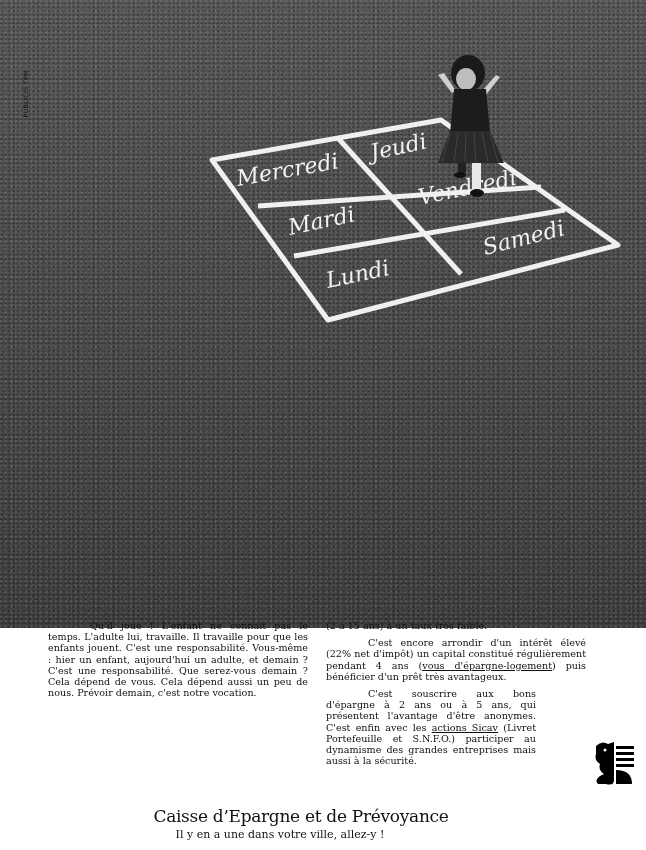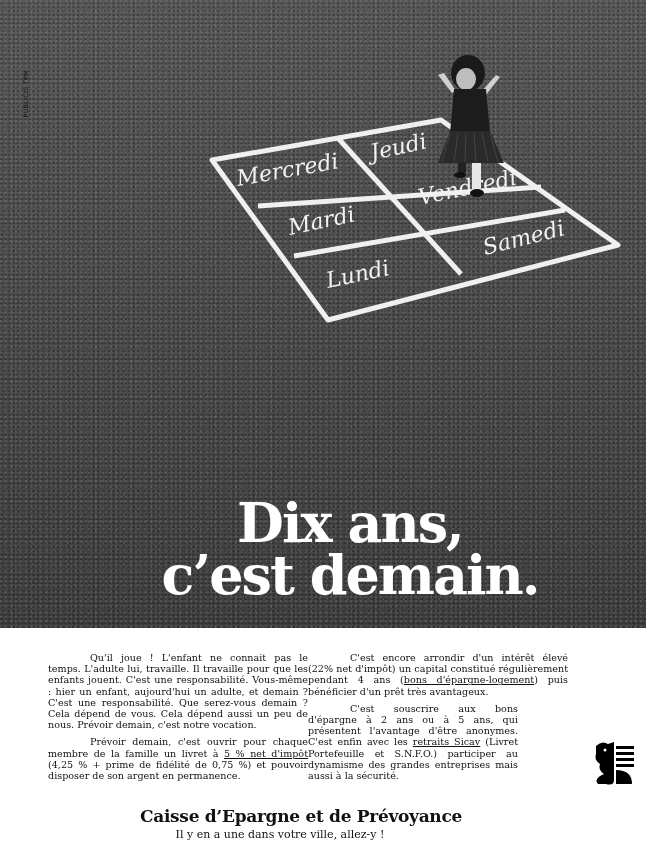--- a/index.html
+++ b/index.html
@@ -30,35 +30,35 @@
 
   .headline {
     position:absolute; left:160px; top:497px; width:380px; text-align:center;
     color:#fff; font-family:"DejaVu Serif", serif; font-weight:bold;
     line-height:52px; letter-spacing:-2px;
   }
   .headline .l1 { font-size:54px; display:block; }
   .headline .l2 { font-size:54px; display:block; }
 
   .body-cols {
-    position:absolute; left:48px; top:652px; width:560px;
-    display:flex; 
+    position:absolute; left:48px; top:620px; width:560px;
+    display:flex; gap:18px;
     font-family:"DejaVu Serif", serif; font-size:9.6px; line-height:11.2px; color:#111;
     text-align:justify;
   }
   .col { width:260px; }
   .col p { text-indent:42px; margin-bottom:6px; }
   .col p.noindent { text-indent:0; }
   .u { text-decoration:underline; }
 
   .logo { position:absolute; left:592px; top:740px; width:46px; height:46px; }
 
   .brand {
     position:absolute; left:0; top:806px; width:602px; text-align:center;
-    font-family:"DejaVu Serif", serif; font-weight:bold; font-size:17px; letter-spacing:-0.3px;
+    font-family:"DejaVu Serif", serif; font-weight:normal; font-size:17px; letter-spacing:-0.3px;
   }
   .tagline {
     position:absolute; left:0; top:828px; width:560px; text-align:center;
     font-family:"DejaVu Serif", serif; font-size:11px;
   }
 </style>
 </head>
 <body>
 
 <div class="photo">
@@ -93,34 +93,30 @@
         <line x1="44" y1="88" x2="46" y2="117"></line>
       <line x1="52" y1="88" x2="58" y2="117"></line>
         <line x1="60" y1="88" x2="68" y2="117"></line>
     </g>
     <rect x="28" y="118" width="8" height="10" fill="#222"></rect>
     <rect x="42" y="118" width="9" height="26" fill="#e8e8e8"></rect>
     <ellipse cx="47" cy="148" rx="7" ry="4" fill="#111"></ellipse>
     <ellipse cx="30" cy="130" rx="6" ry="3" fill="#111"></ellipse>
   </svg>
 
-  <div class="headline">
-    <span class="l1">Dix ans,</span>
-    <span class="l2">c’est demain.</span>
-  </div>
 </div>
 
 <div class="body-cols">
   <div class="col">
     <p>Qu'il joue ! L'enfant ne connait pas le temps. L'adulte lui, travaille. Il travaille pour que les enfants jouent. C'est une responsabilité. Vous-même : hier un enfant, aujourd'hui un adulte, et demain ? C'est une responsabilité. Que serez-vous demain ? Cela dépend de vous. Cela dépend aussi un peu de nous. Prévoir demain, c'est notre vocation.</p>
-    <p><span>Prévoir demain, c'est ouvrir pour chaque membre de la famille un livret à </span><span class="u">5 % net d'impôt</span><span> (4,25 % + prime de fidélité de 0,75 %) et pouvoir disposer de son argent en permanence.</span></p>
   </div>
   <div class="col">
-    <p><span>C'est encore arrondir d'un intérêt élevé (22% net d'impôt) un capital constitué régulièrement pendant 4 ans (</span><span class="u">bons d'épargne-logement</span><span>) puis bénéficier d'un prêt très avantageux.</span></p>
-    <p style="padding-right:50px"><span>C'est souscrire aux bons d'épargne à 2 ans ou à 5 ans, qui présentent l'avantage d'être anonymes. C'est enfin avec les </span><span class="u">retraits Sicav</span><span> (Livret Portefeuille et S.N.F.O.) participer au dynamisme des grandes entreprises mais aussi à la sécurité.</span></p>
+    <p class="noindent">(2 à 15 ans) à un taux très faible.</p>
+    <p><span>C'est encore arrondir d'un intérêt élevé (22% net d'impôt) un capital constitué régulièrement pendant 4 ans (</span><span class="u">vous d'épargne-logement</span><span>) puis bénéficier d'un prêt très avantageux.</span></p>
+    <p style="padding-right:50px"><span>C'est souscrire aux bons d'épargne à 2 ans ou à 5 ans, qui présentent l'avantage d'être anonymes. C'est enfin avec les </span><span class="u">actions Sicav</span><span> (Livret Portefeuille et S.N.F.O.) participer au dynamisme des grandes entreprises mais aussi à la sécurité.</span></p>
   </div>
 </div>
 
 <svg class="logo" viewBox="0 0 46 46">
   <path d="M4 6 Q10 0 16 4 L22 2 L22 40 Q22 46 14 44 L6 44 Q2 40 8 36 L12 34 Q6 30 8 24 Q2 20 4 14 Z" fill="#000"></path>
   <rect x="24" y="6" width="18" height="3" fill="#000"></rect>
   <rect x="24" y="12" width="18" height="3" fill="#000"></rect>
   <rect x="24" y="18" width="18" height="3" fill="#000"></rect>
   <rect x="24" y="24" width="18" height="3" fill="#000"></rect>
   <path d="M24 30 Q40 30 40 44 L24 44 Z" fill="#000"></path>

